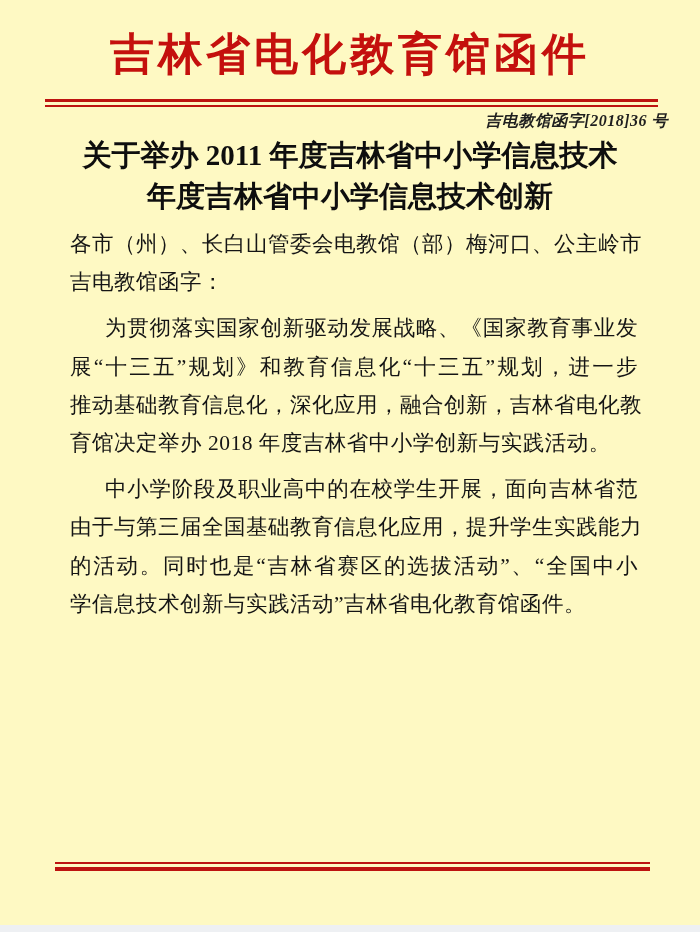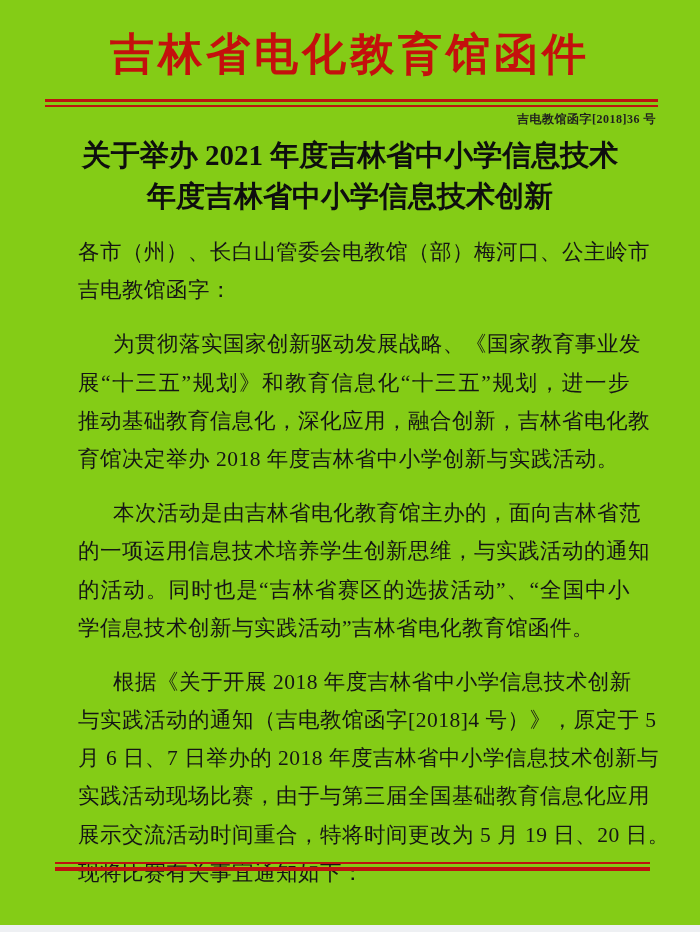--- a/index.html
+++ b/index.html
@@ -5,21 +5,21 @@
   html, body {
     margin: 0;
     padding: 0;
     background: #ffffff;
   }
   .page {
     position: relative;
     width: 700px;
     height: 932px;
     margin: 0 auto;
-    background: #84cc16;
+    background: #fef9c3;
     overflow: hidden;
     font-family: "Liberation Serif", "DejaVu Serif", serif;
     color: #161616;
   }
   
   .letterhead {
     position: absolute;
     top: 28px;
     left: 0;
     width: 100%;
@@ -37,47 +37,48 @@
     top: 99px;
     left: 45px;
     right: 42px;
     height: 3px;
     border-top: 3.5px solid #bd1410;
     border-bottom: 2px solid #bd1410;
   }
   .doc-number {
     position: absolute;
     top: 111px;
-    right: 44px;
-    font-size: 12px;
+    right: 32px;
+    font-size: 16px;
     font-weight: bold;
     letter-spacing: 0.5px;
     color: #1f1f1f;
     white-space: nowrap;
+    font-style: italic;
   }
   .notice-title {
     position: absolute;
     top: 135px;
     left: 0;
     width: 100%;
     margin: 0;
     text-align: center;
     font-size: 29px;
     line-height: 41px;
     font-weight: bold;
     color: #0e0e0e;
   }
   .doc-body {
     position: absolute;
     top: 217px;
     left: 62px;
     width: 584px;
   }
   .para {
-    margin: 16px;
+    margin: 8px;
     padding: 0;
   }
   .bline {
     height: 38.2px;
     line-height: 38.2px;
     font-size: 21.5px;
     letter-spacing: 0.5px;
     color: #151515;
     text-align: justify;
     text-align-last: justify;
@@ -117,48 +118,40 @@
 
 <div class="page">
 
   <div class="letterhead">吉林省电化教育馆函件</div>
 
   <div class="rule-header"></div>
 
   <div class="doc-number">吉电教馆函字[2018]36 号</div>
 
   <h1 class="notice-title">
-    <div>关于举办 2021 年度吉林省中小学信息技术</div>
+    <div>关于举办 2011 年度吉林省中小学信息技术</div>
     <div>年度吉林省中小学信息技术创新</div>
   </h1>
 
   <div class="doc-body">
       <div class="para">
         <div class="bline">各市（州）、长白山管委会电教馆（部）梅河口、公主岭市</div>
         <div class="bline last">吉电教馆函字：</div>
       </div>
       <div class="para">
         <div class="bline indent">为贯彻落实国家创新驱动发展战略、《国家教育事业发</div>
         <div class="bline">展“十三五”规划》和教育信息化“十三五”规划，进一步</div>
         <div class="bline">推动基础教育信息化，深化应用，融合创新，吉林省电化教</div>
         <div class="bline last">育馆决定举办 2018 年度吉林省中小学创新与实践活动。</div>
       </div>
       <div class="para">
-        <div class="bline indent">本次活动是由吉林省电化教育馆主办的，面向吉林省范</div>
-        <div class="bline">的一项运用信息技术培养学生创新思维，与实践活动的通知</div>
+        <div class="bline indent">中小学阶段及职业高中的在校学生开展，面向吉林省范</div>
+        <div class="bline">由于与第三届全国基础教育信息化应用，提升学生实践能力</div>
         <div class="bline">的活动。同时也是“吉林省赛区的选拔活动”、“全国中小</div>
         <div class="bline last">学信息技术创新与实践活动”吉林省电化教育馆函件。</div>
-      </div>
-      <div class="para">
-        <div class="bline indent">根据《关于开展 2018 年度吉林省中小学信息技术创新</div>
-        <div class="bline">与实践活动的通知（吉电教馆函字[2018]4 号）》，原定于 5</div>
-        <div class="bline">月 6 日、7 日举办的 2018 年度吉林省中小学信息技术创新与</div>
-        <div class="bline">实践活动现场比赛，由于与第三届全国基础教育信息化应用</div>
-        <div class="bline">展示交流活动时间重合，特将时间更改为 5 月 19 日、20 日。</div>
-        <div class="bline last">现将比赛有关事宜通知如下：</div>
       </div>
     </div>
 
   <div class="rule-footer"></div>
 
   <div class="scan-edge"></div>
 
 </div>
 
 </body></html>

